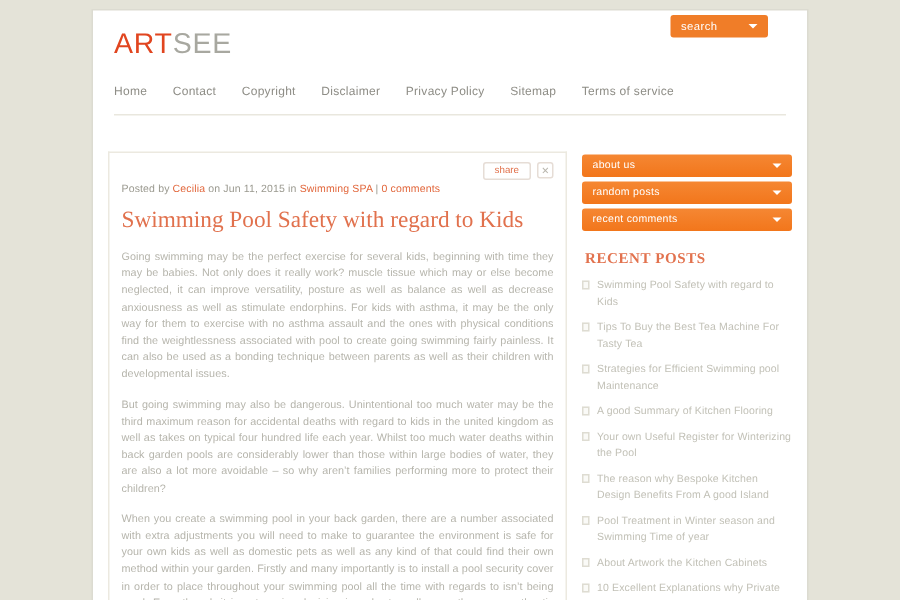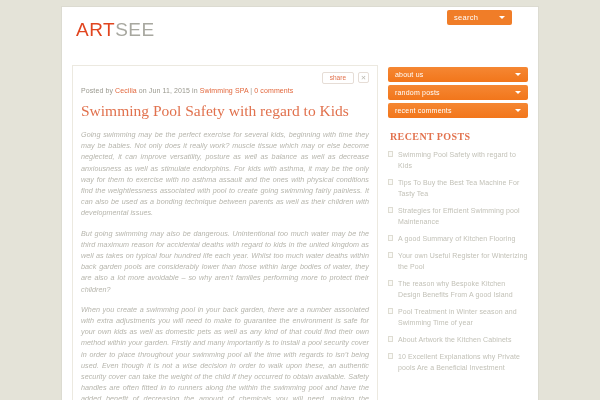--- a/index.html
+++ b/index.html
@@ -137,21 +137,20 @@
     margin: 7px 0 9px 0;
     padding-left: 0;
   }
   .post-body p {
     font-size: 7.2px;
     line-height: 11.2px;
     color: #b6b5ac;
     margin-bottom: 9px;
     text-align: justify;
     letter-spacing: 0.05px;
-    font-style: italic;
   }
 
   
   .accordion {
     margin-bottom: 3px;
   }
   .acc-bar {
     background: #f47b20;
     background: linear-gradient(#f58733, #f2761b);
     color: #ffffff;
@@ -208,20 +207,23 @@
     <span class="caret"></span>
   </div>
 
   <div id="site">
 
     <div id="header">
       <div id="logo">
         <span class="art">ART</span><span class="see">SEE</span>
       </div>
 
+      <nav id="mainnav">
+        <a href="#">Home</a><a href="#">Contact</a><a href="#">Copyright</a><a href="#">Disclaimer</a><a href="#">Privacy Policy</a><a href="#">Sitemap</a><a href="#">Terms of service</a>
+      </nav>
     </div>
 
     <div id="cols">
 
       <main id="content">
         <article class="post-box">
 
           <div class="share-row">
             <div class="share-btn">share</div>
             <div class="share-x">✕</div>

